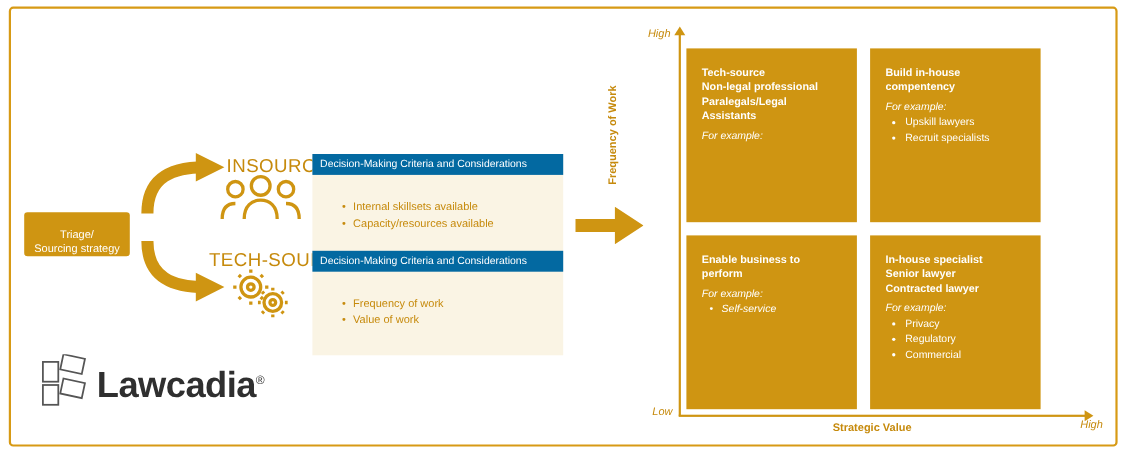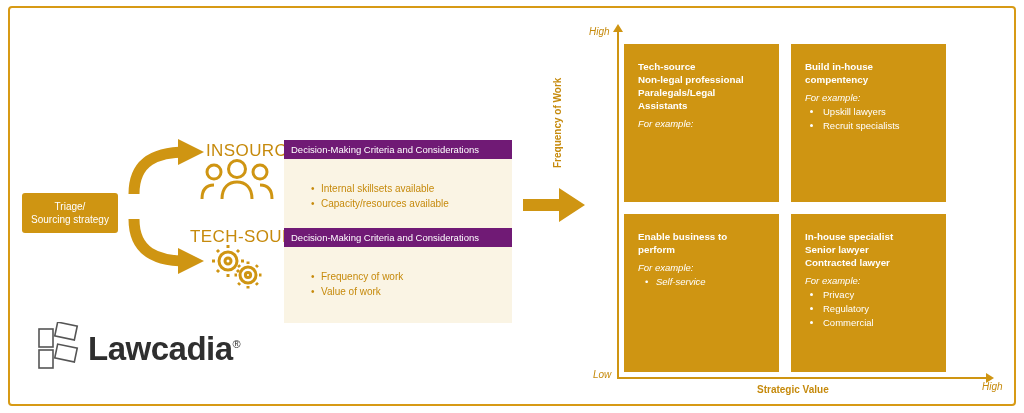--- a/index.html
+++ b/index.html
@@ -36,21 +36,21 @@
     top: 193px;
     width: 96px;
     height: 40px;
     background: #cf9512;
     border-radius: 3px;
     color: #ffffff;
     font-size: 10px;
     line-height: 13px;
     text-align: center;
     display: flex;
-    align-items: center;
+    align-items: flex-end;
     justify-content: center;
     box-sizing: border-box;
   }
   .triage-box span { display: block; white-space: pre-line; }
 
   .curve-up, .curve-down {
     position: absolute;
   }
   .curve-up { left: 128px; top: 138px; }
   .curve-down { left: 128px; top: 213px; }
@@ -69,21 +69,21 @@
   .icon-gears  { position: absolute; left: 206px; top: 244px; }
 
   .criteria {
     position: absolute;
     width: 228px;
     background: #faf4e4;
   }
   .criteria.top { left: 284px; top: 140px; }
   .criteria.bottom { left: 284px; top: 228px; }
   .criteria-header {
-    background: #701a75;
+    background: #0369a1;
     color: #ffffff;
     font-size: 9.5px;
     padding: 4px 7px;
     box-sizing: border-box;
   }
   .criteria-body {
     padding: 6px 7px 8px 7px;
   }
   .criteria-body ul {
     margin: 16px;

